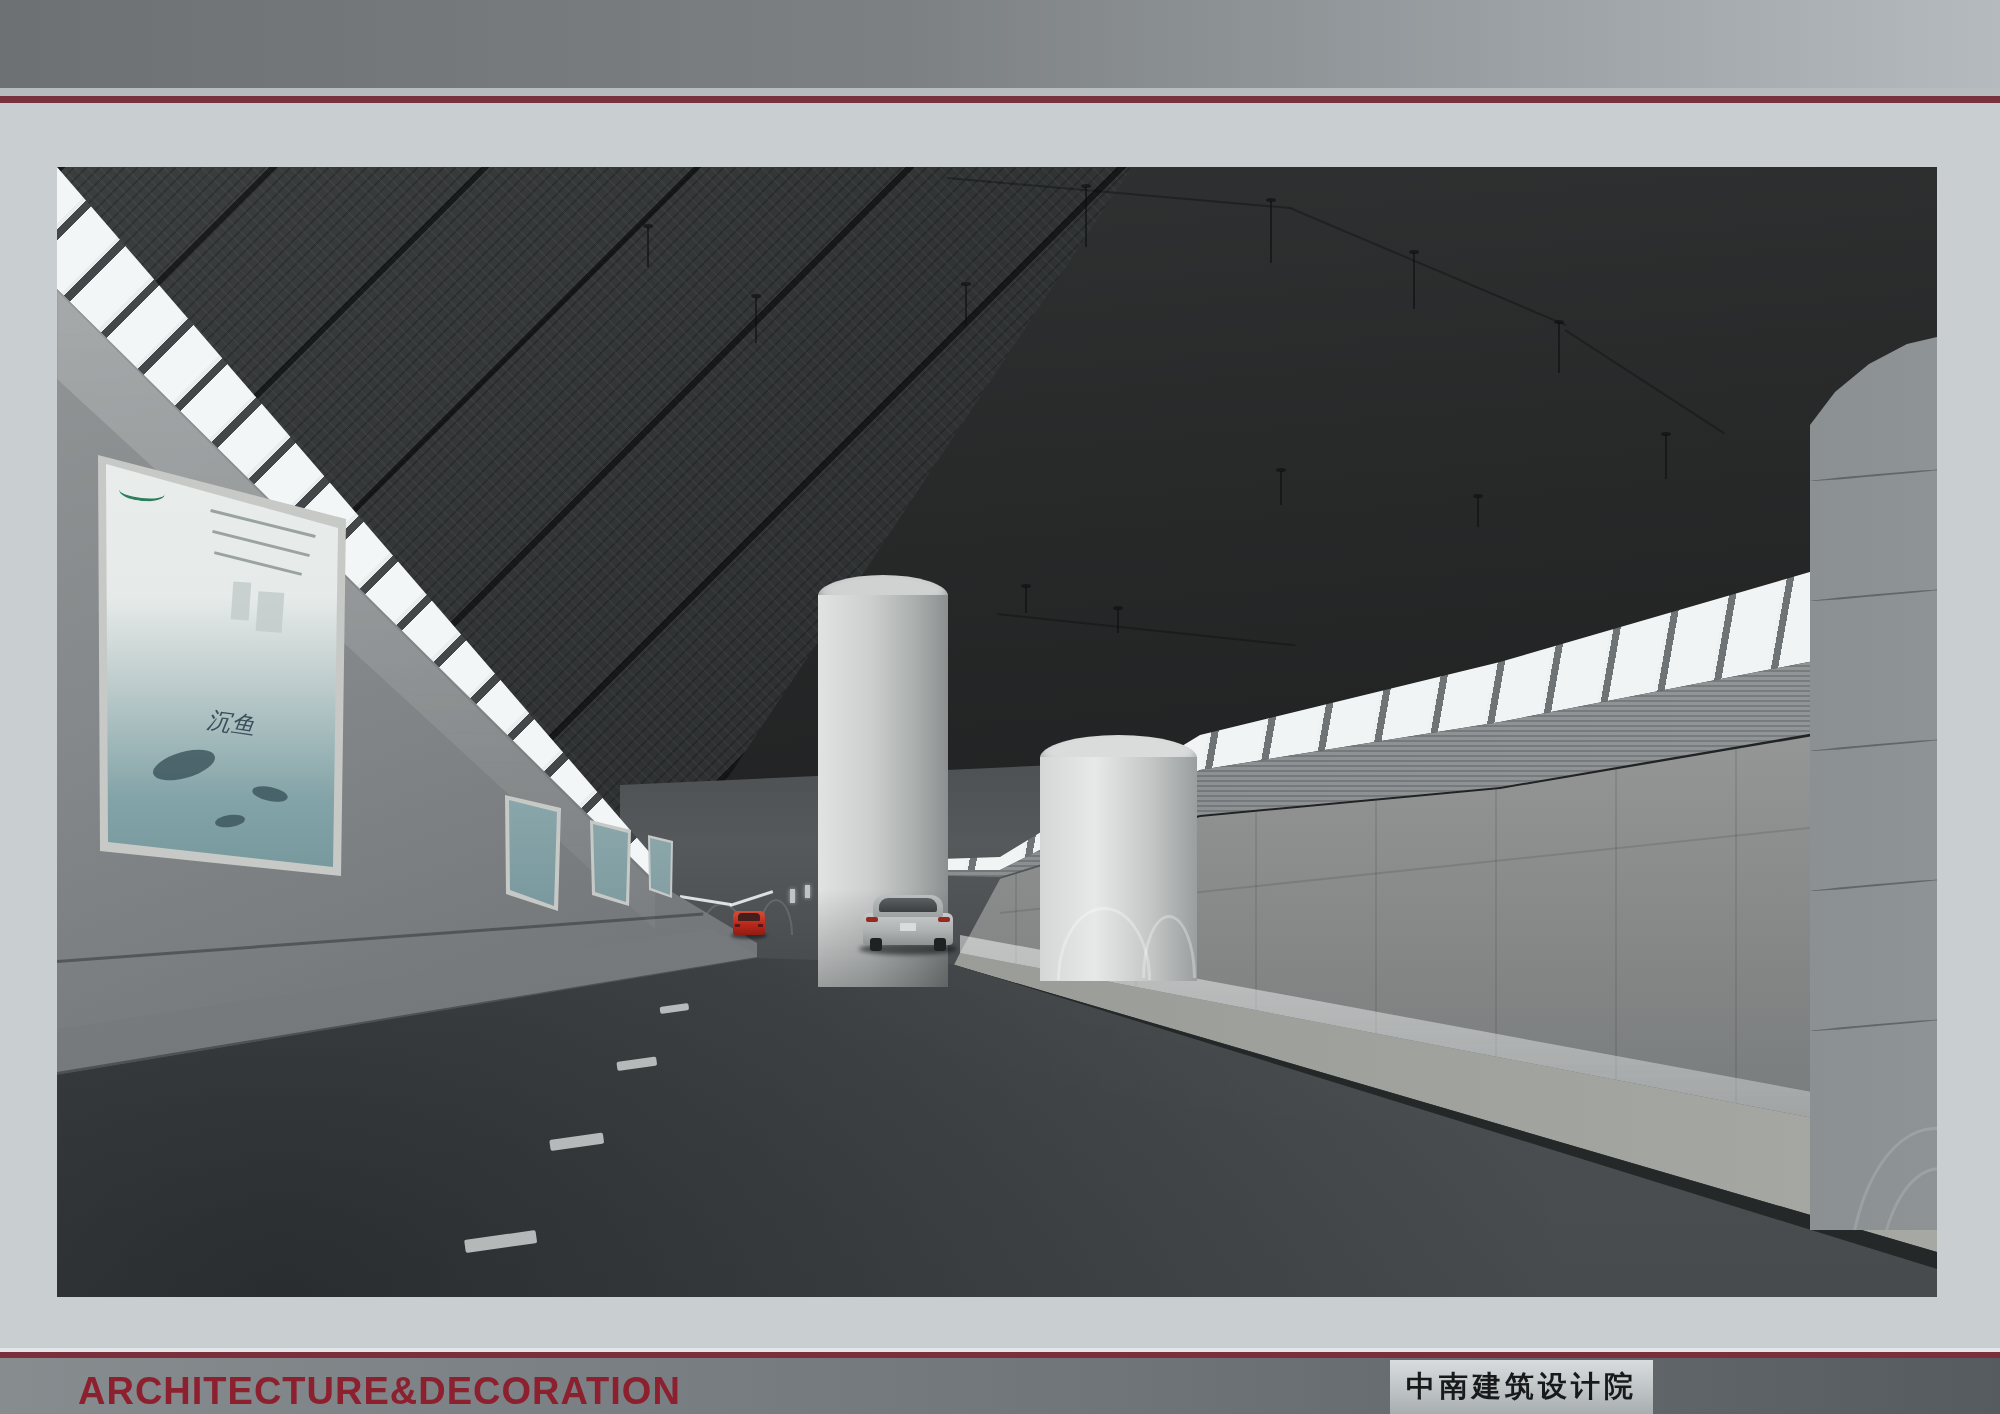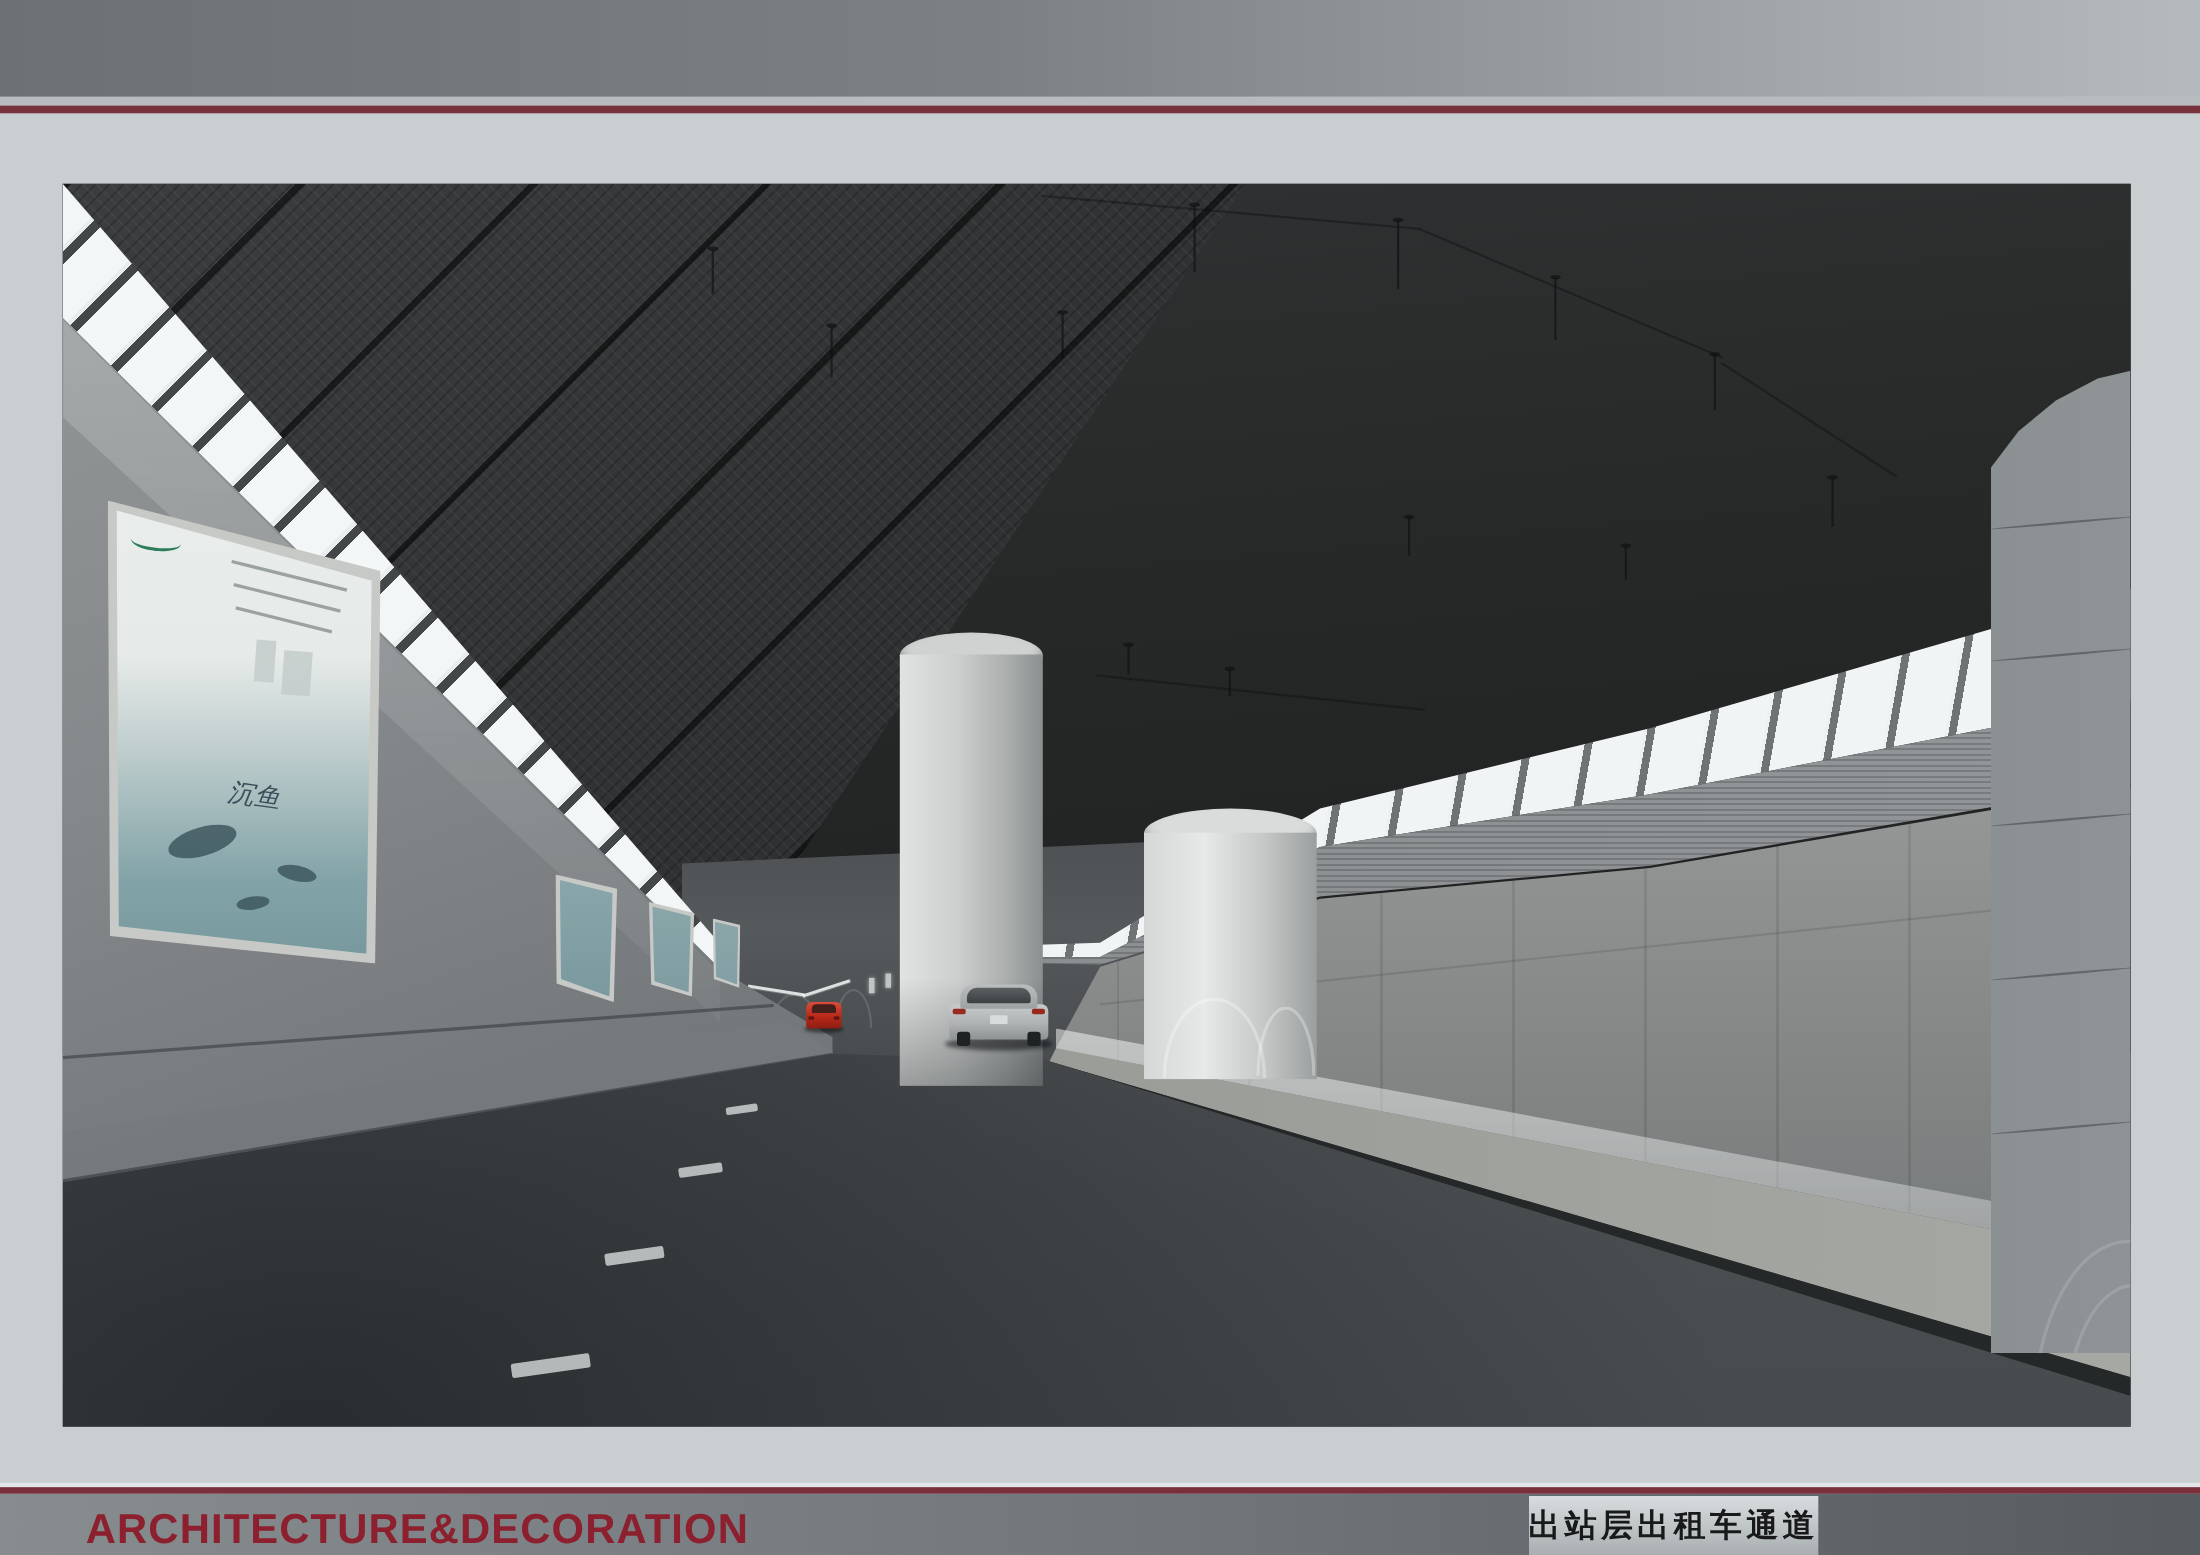--- a/index.html
+++ b/index.html
@@ -358,15 +358,15 @@
   <div class="rod" style="left:1420px;top:330px;height:30px;"></div>
   <div class="rod" style="left:968px;top:420px;height:26px;"></div>
   <div class="rod" style="left:1060px;top:442px;height:24px;"></div>
 </div>
 
 <div class="abs" id="footer-whiteline"></div>
 <div class="abs" id="footer-redline"></div>
 <div class="abs" id="footer-band">
   <div id="footer-left-label">ARCHITECTURE&amp;DECORATION</div>
   <div class="silver-panel" id="panel-caption">
-    <span>出站层出租车通道</span>
+    <span>中南建筑设计院</span>
   </div>
 </div>
 
 </body></html>

